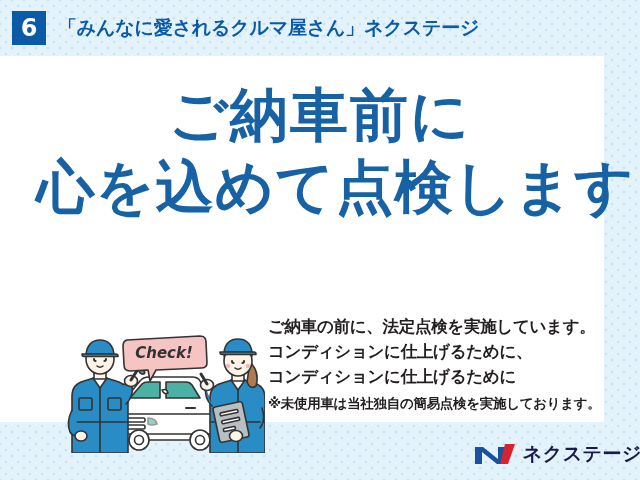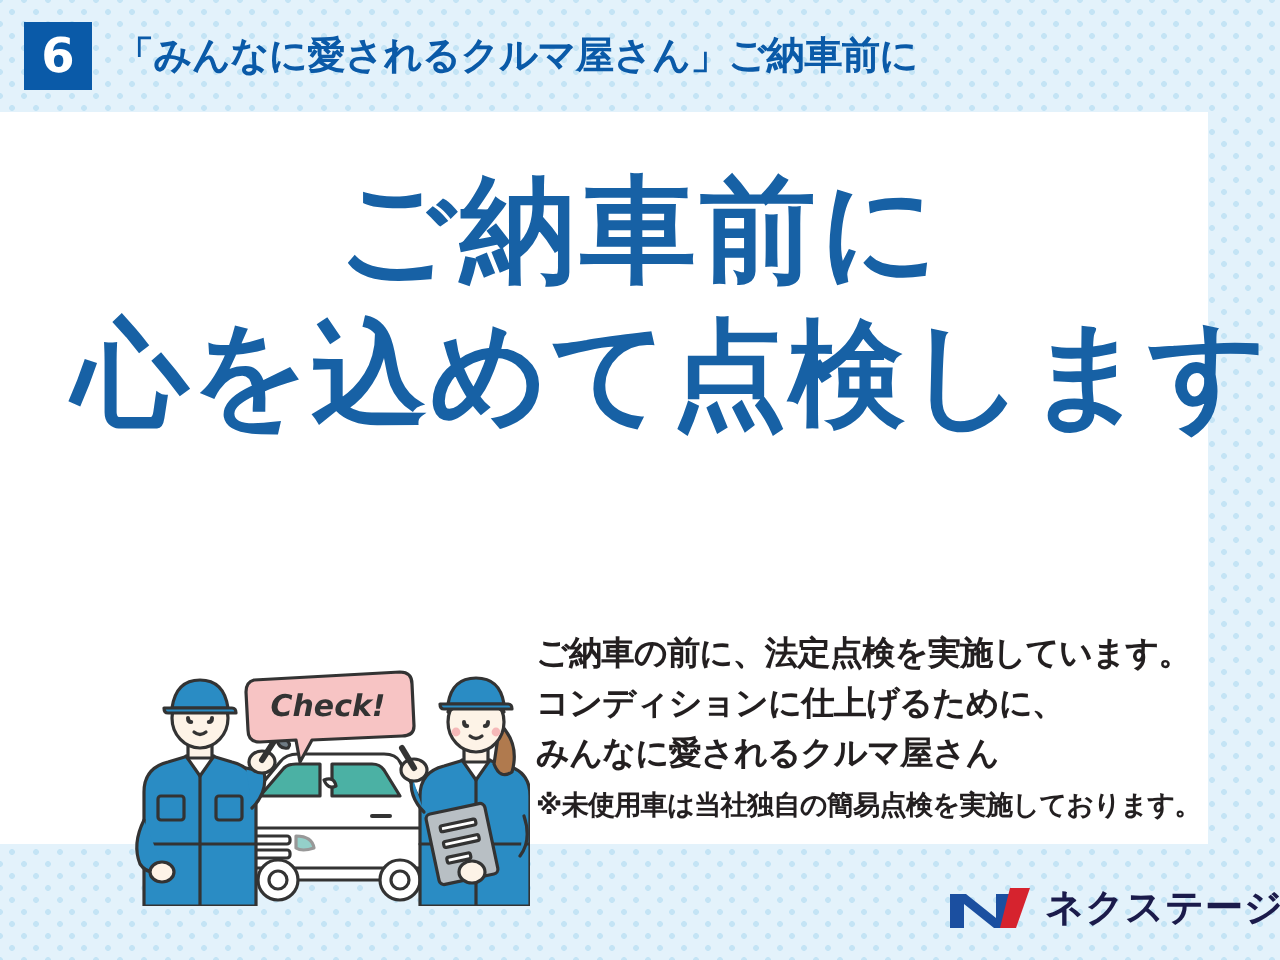--- a/index.html
+++ b/index.html
@@ -149,21 +149,21 @@
     white-space: nowrap;
   }
 </style>
 </head>
 <body>
 
 <div id="banner">
 
   <div class="header">
     <div class="header-badge">6</div>
-    <div class="header-title">「みんなに愛されるクルマ屋さん」ご納車前に</div>
+    <div class="header-title">「みんなに愛されるクルマ屋さん」ネクステージ</div>
   </div>
 
   <div class="card">
 
     <div class="headline">
       <span class="headline-line1">ご納車前に</span>
       <span class="headline-line2">心を込めて点検します</span>
     </div>
 
     <div class="illustration">
@@ -279,21 +279,21 @@
                      L96 52 L90 63 L88 52 L70 53 Q64 53 64 47 L63 28 Q63 23 67 22 Z" fill="#f7c4c4" stroke="#333333"></path>
           </g>
         </g>
         <text x="104" y="40" text-anchor="middle" font-family="'DejaVu Sans','Liberation Sans',sans-serif" font-size="15" font-style="italic" font-weight="bold" fill="#333333">Check!</text>
       </svg>
     </div>
 
     <div class="body-copy">
       <div class="body-line">ご納車の前に、法定点検を実施しています。</div>
       <div class="body-line">コンディションに仕上げるために、</div>
-      <div class="body-line">みんなに愛されるクルマ屋さん</div>
+      <div class="body-line">コンディションに仕上げるために</div>
       <div class="body-note">※未使用車は当社独自の簡易点検を実施しております。</div>
     </div>
   </div>
 
   <div class="footer">
     <div class="logo">
       <svg class="logo-mark" width="42" height="22" viewBox="0 0 42 22" xmlns="http://www.w3.org/2000/svg">
         <path d="M1 21 L1 4 L9 4 L24 16 L24 4 L31 4 L31 21 L23 21 L8 9 L8 21 Z" fill="#1b4fa0"></path>
         <path d="M31 1 L41 1 L34 21 L26 21 Z" fill="#d6232e"></path>
       </svg>

